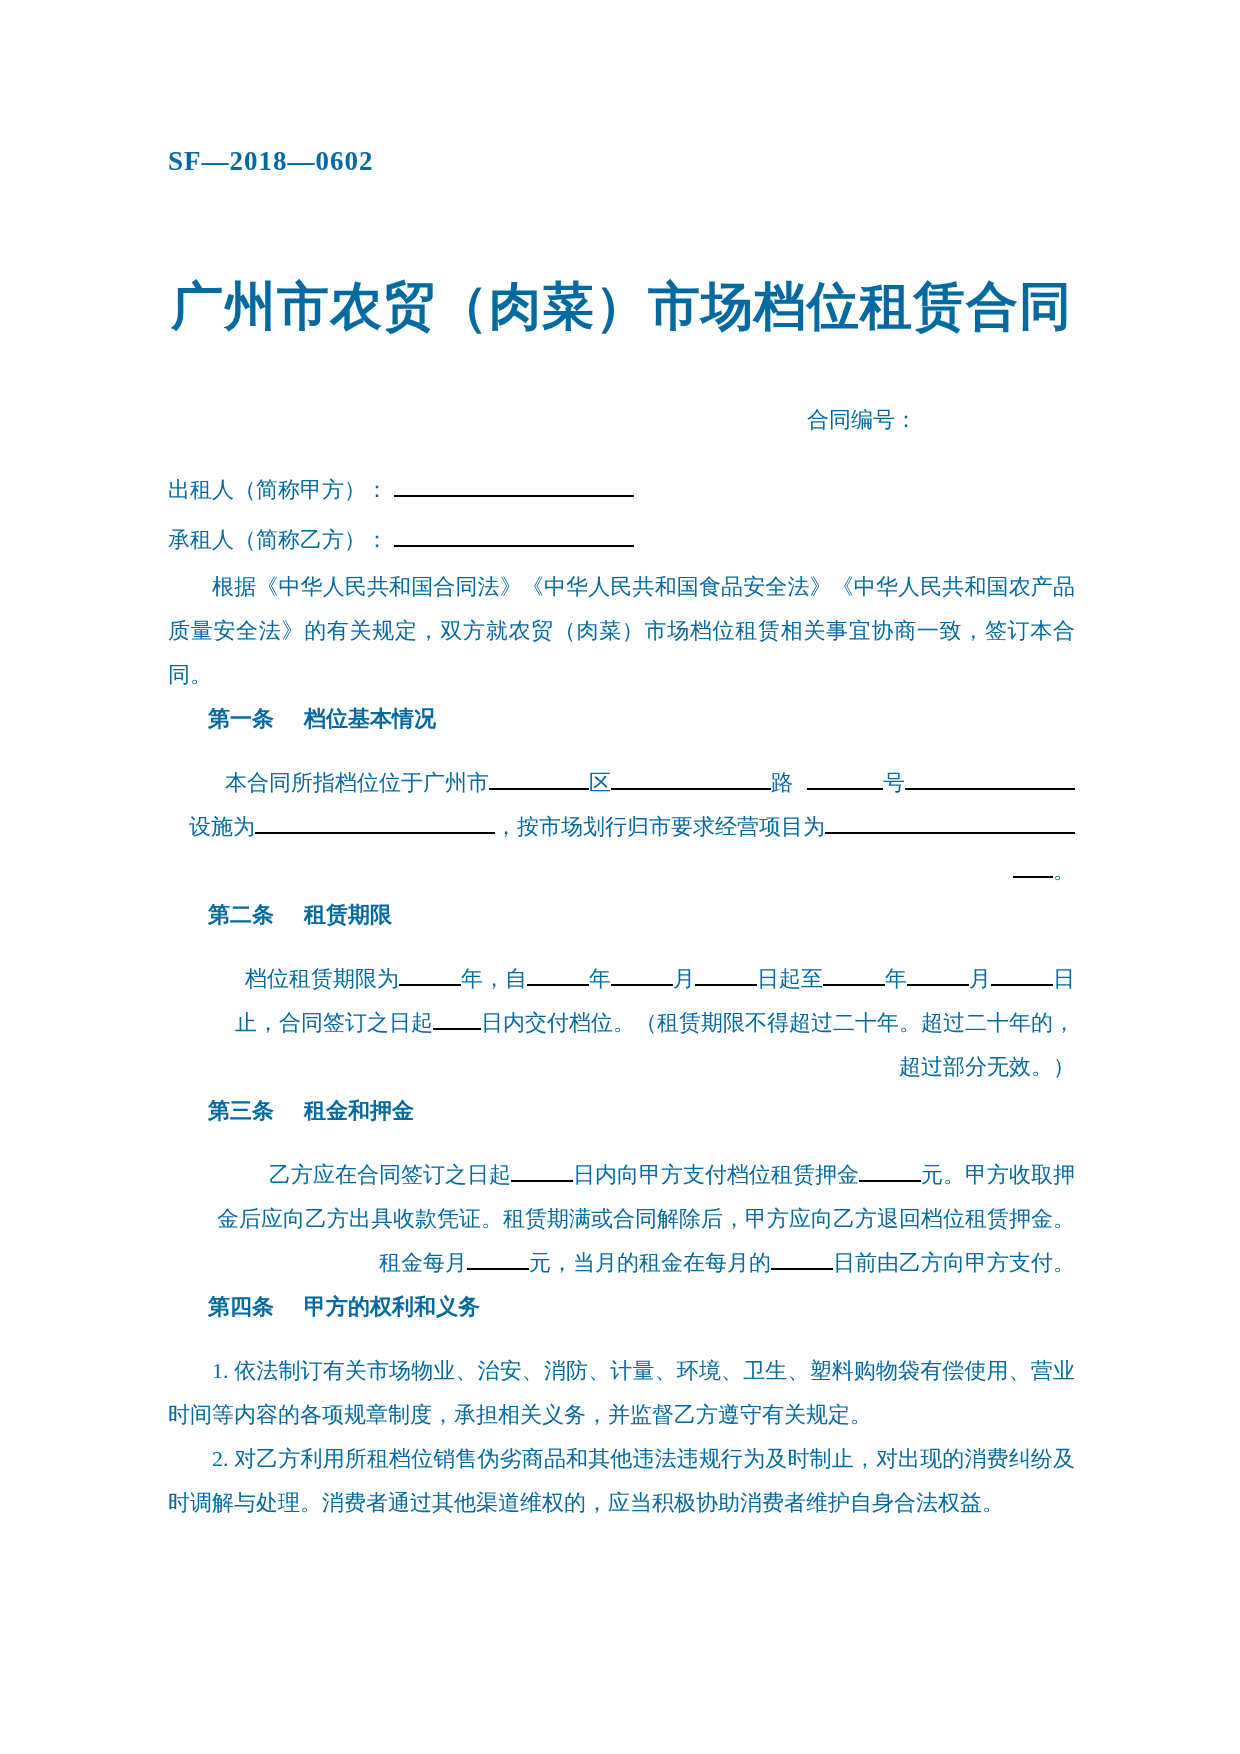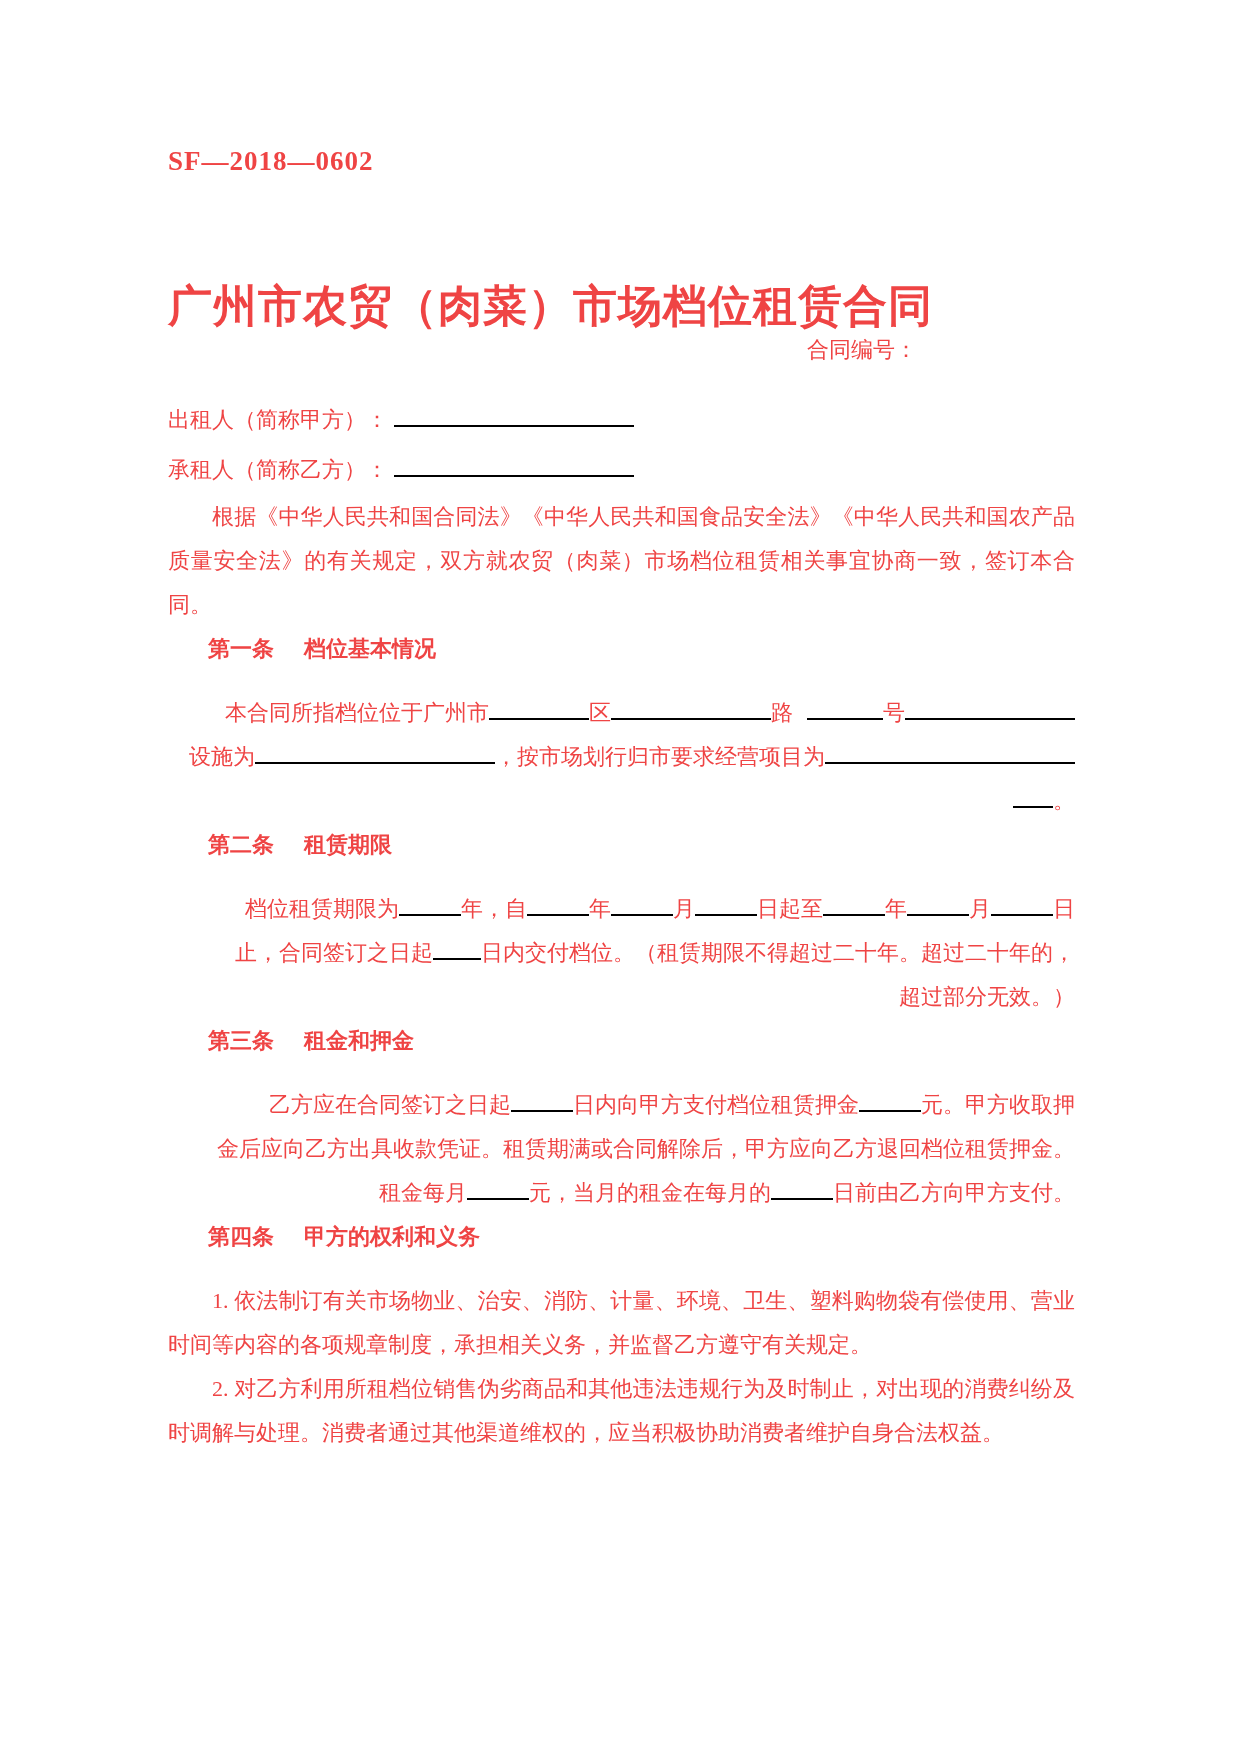--- a/index.html
+++ b/index.html
@@ -1,35 +1,35 @@
 <!DOCTYPE html>
 <html><head>
 <meta charset="utf-8">
 <style>
   html,body{margin:0;padding:0;background:#ffffff;}
   body{width:1240px;height:1754px;overflow:hidden;}
   .page{
-    width:1240px;height:1754px;background:#ffffff;color:#ef4444;
+    width:1240px;height:1754px;background:#ffffff;color:#0369a1;
     font-family:"Liberation Serif","DejaVu Serif",serif;
     box-sizing:border-box;padding:145px 165px 0 168px;
     font-size:22px;line-height:44px;
   }
   .doc-code{
     font-size:27px;font-weight:bold;line-height:32px;
     font-family:"Liberation Serif","DejaVu Serif",serif;
     letter-spacing:1px;
   }
   .title{
-    margin:100px 0 0 0;
-    font-size:44px;line-height:58px;font-weight:bold;
+    margin:100px 0 0 0;text-align:center;
+    font-size:52px;line-height:58px;font-weight:bold;
     font-family:"Liberation Sans","DejaVu Sans",sans-serif;
     letter-spacing:1px;
   }
   .contract-no{
-    margin-left:639px;
+    margin-top:70px;margin-left:639px;
     font-size:22px;line-height:30px;
   }
   .party-line{font-size:22px;line-height:34px;white-space:nowrap;}
   .party-line.first{margin-top:36px;}
   .party-line.second{margin-top:14px;}
   .party-blank{
     display:inline-block;width:240px;height:24px;
     border-bottom:2px solid #000;margin-left:6px;vertical-align:baseline;
   }
   .para{margin:0;text-align:right;}

